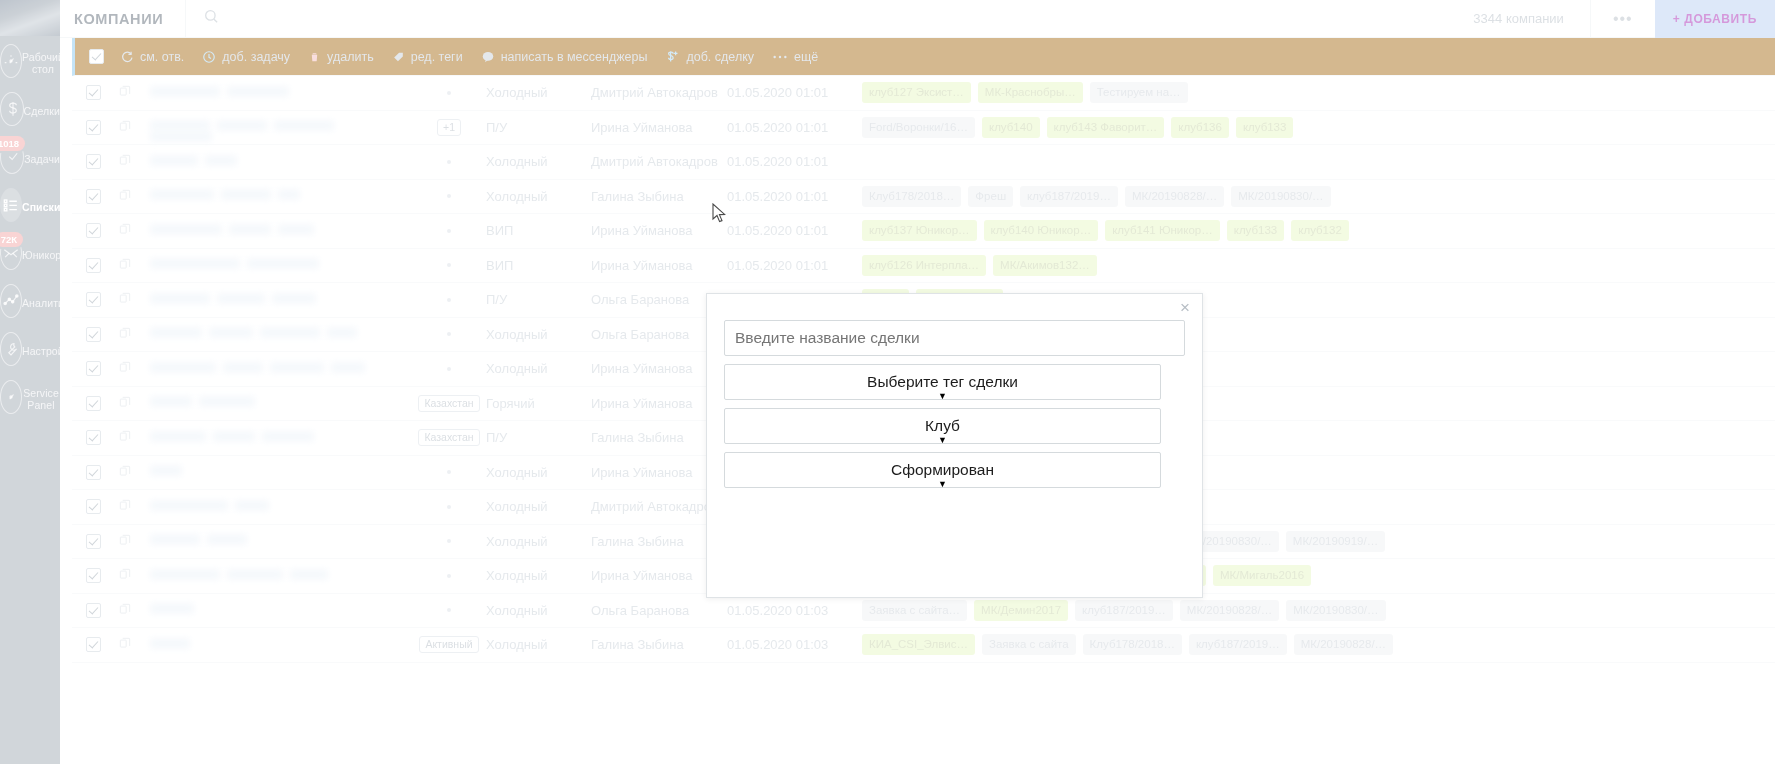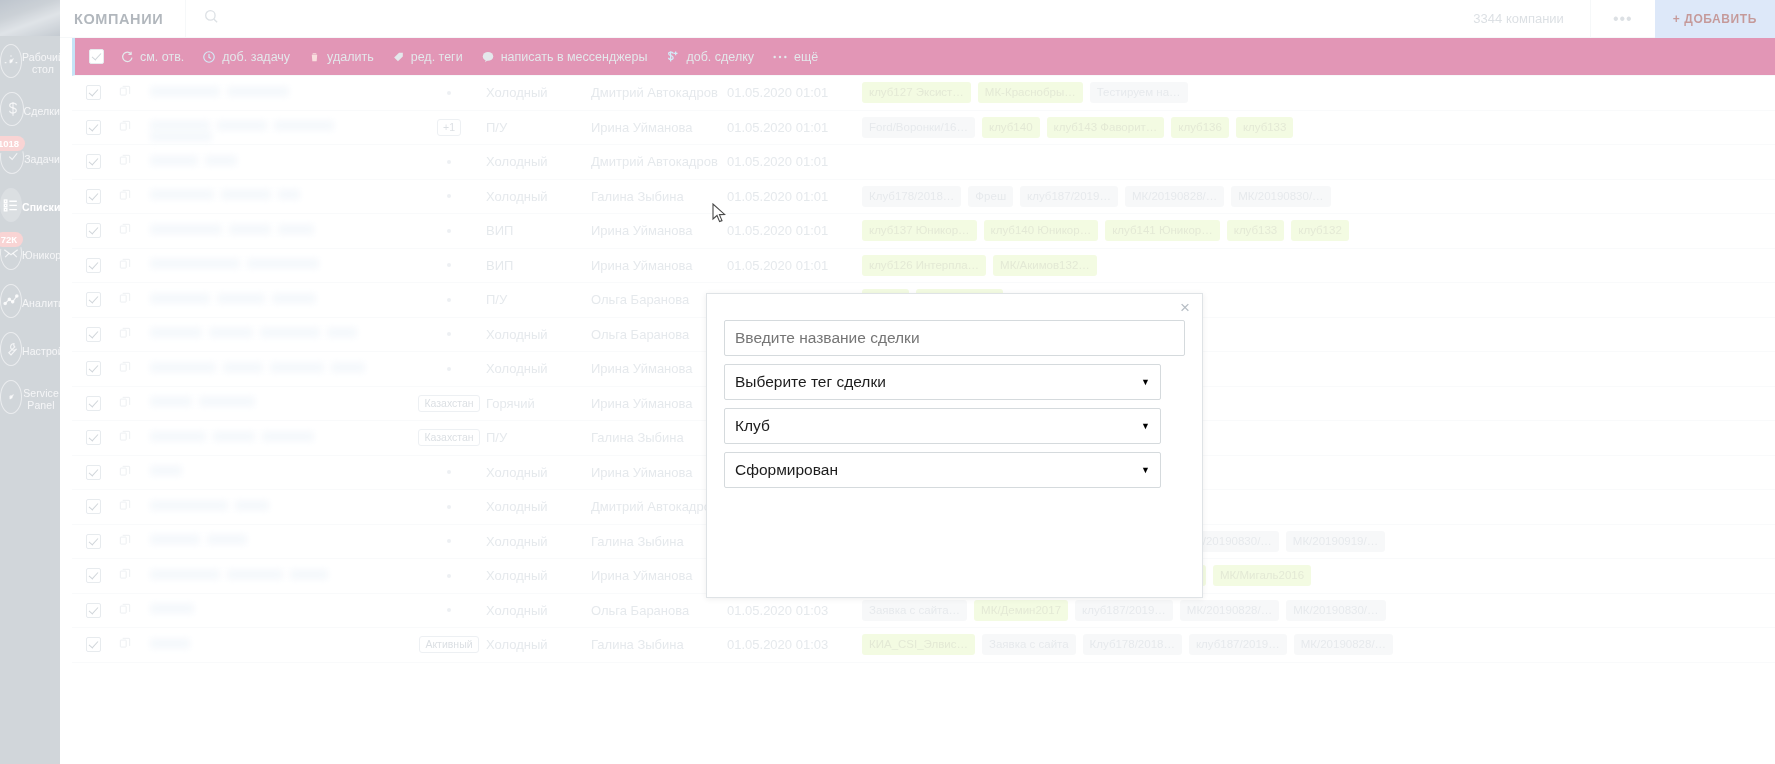--- a/index.html
+++ b/index.html
@@ -95,39 +95,39 @@
     padding-right:26px;
   }
   #topbar-more {
     color:#b1bac3; font-size:16px; letter-spacing:1px;
     padding:0 22px;
     border-left:1px solid #eceff1;
     height:38px; display:flex; align-items:center;
     cursor:pointer;
   }
   #add-button {
-    background:#b4cdf2; color:#7f1d1d;
+    background:#b4cdf2; color:#a21caf;
     font-size:12px; font-weight:bold; letter-spacing:.6px;
     height:38px; display:flex; align-items:center;
     padding:8px 18px;
     cursor:pointer;
     white-space:nowrap;
   }
 
   
   #content {
     position:absolute; left:60px; top:38px; right:0; bottom:0;
     background:#ffffff;
     overflow:hidden;
   }
 
   
   #action-bar {
     height:38px;
-    background:#be185d;
+    background:#a16207;
     border-left:3px solid #7ec4ee;
     display:flex; align-items:center;
     gap:0px;
     padding-left:14px;
     margin-left:12px;
     border-bottom:1px solid #f0f2f4;
   }
   .act {
     display:flex; align-items:center; gap:6px;
     font-size:12.5px; color:#c3ccd4;
@@ -216,20 +216,21 @@
     margin-bottom:8px;
     display:flex; align-items:center;
     color:#1c1c1c;
     outline:none;
   }
   .field.ph { color:#8d8d8d; }
   .field.sel {
     width:437px;
     justify-content:space-between;
     cursor:pointer;
+    flex-direction:column;
   }
   .caret { font-size:9px; color:#000; }
   #create-button {
     width:437px; height:36px;
     background:#f0f0f0; border:1px solid #d5dadd; border-radius:2px;
     font-family:"Liberation Sans", sans-serif;
     font-size:15.5px; color:#1c1c1c;
     display:flex; align-items:center; justify-content:center;
     margin-top:4px; cursor:pointer;
   }

